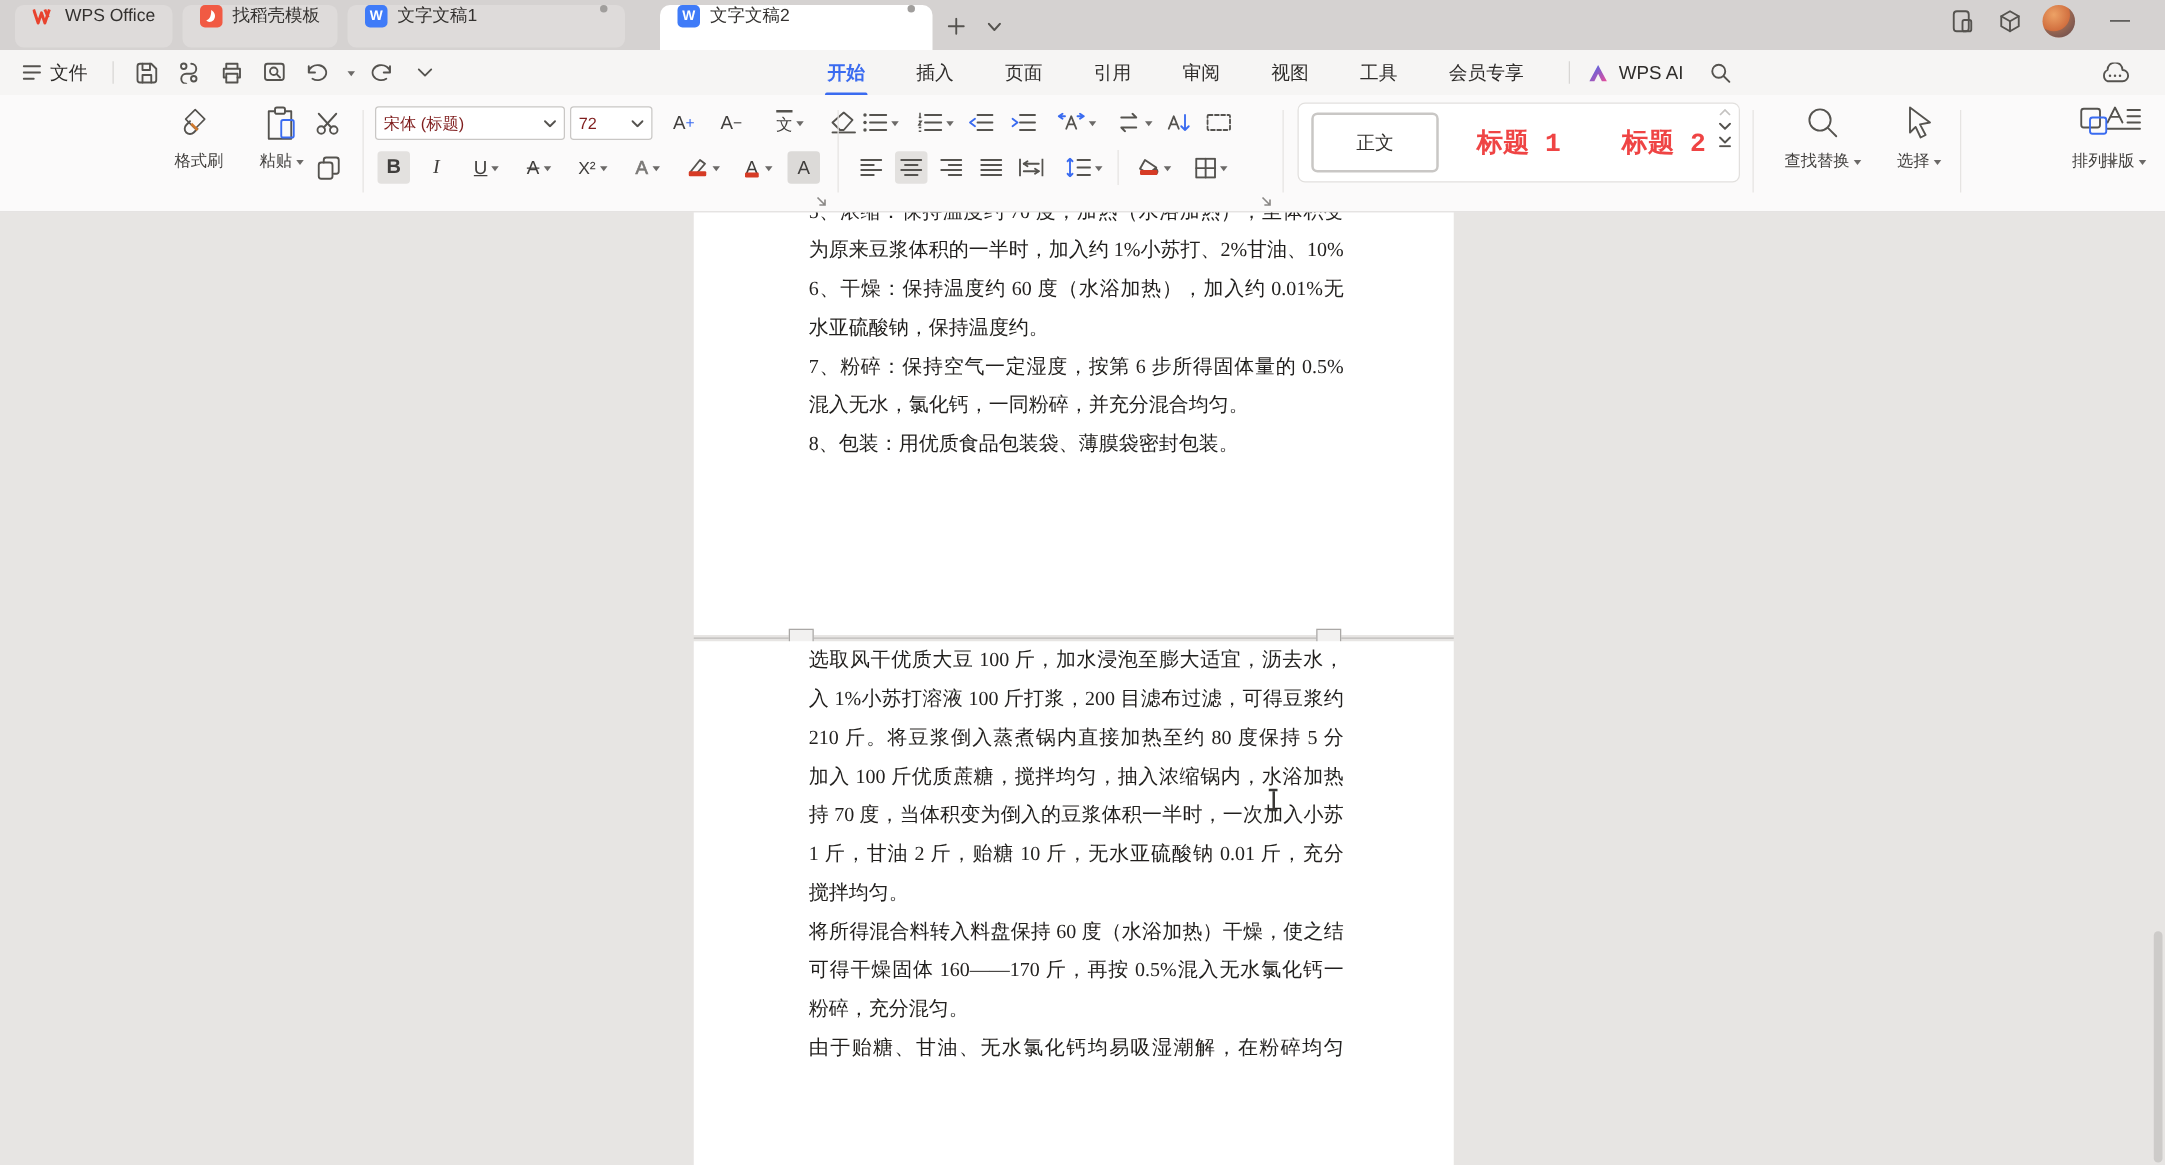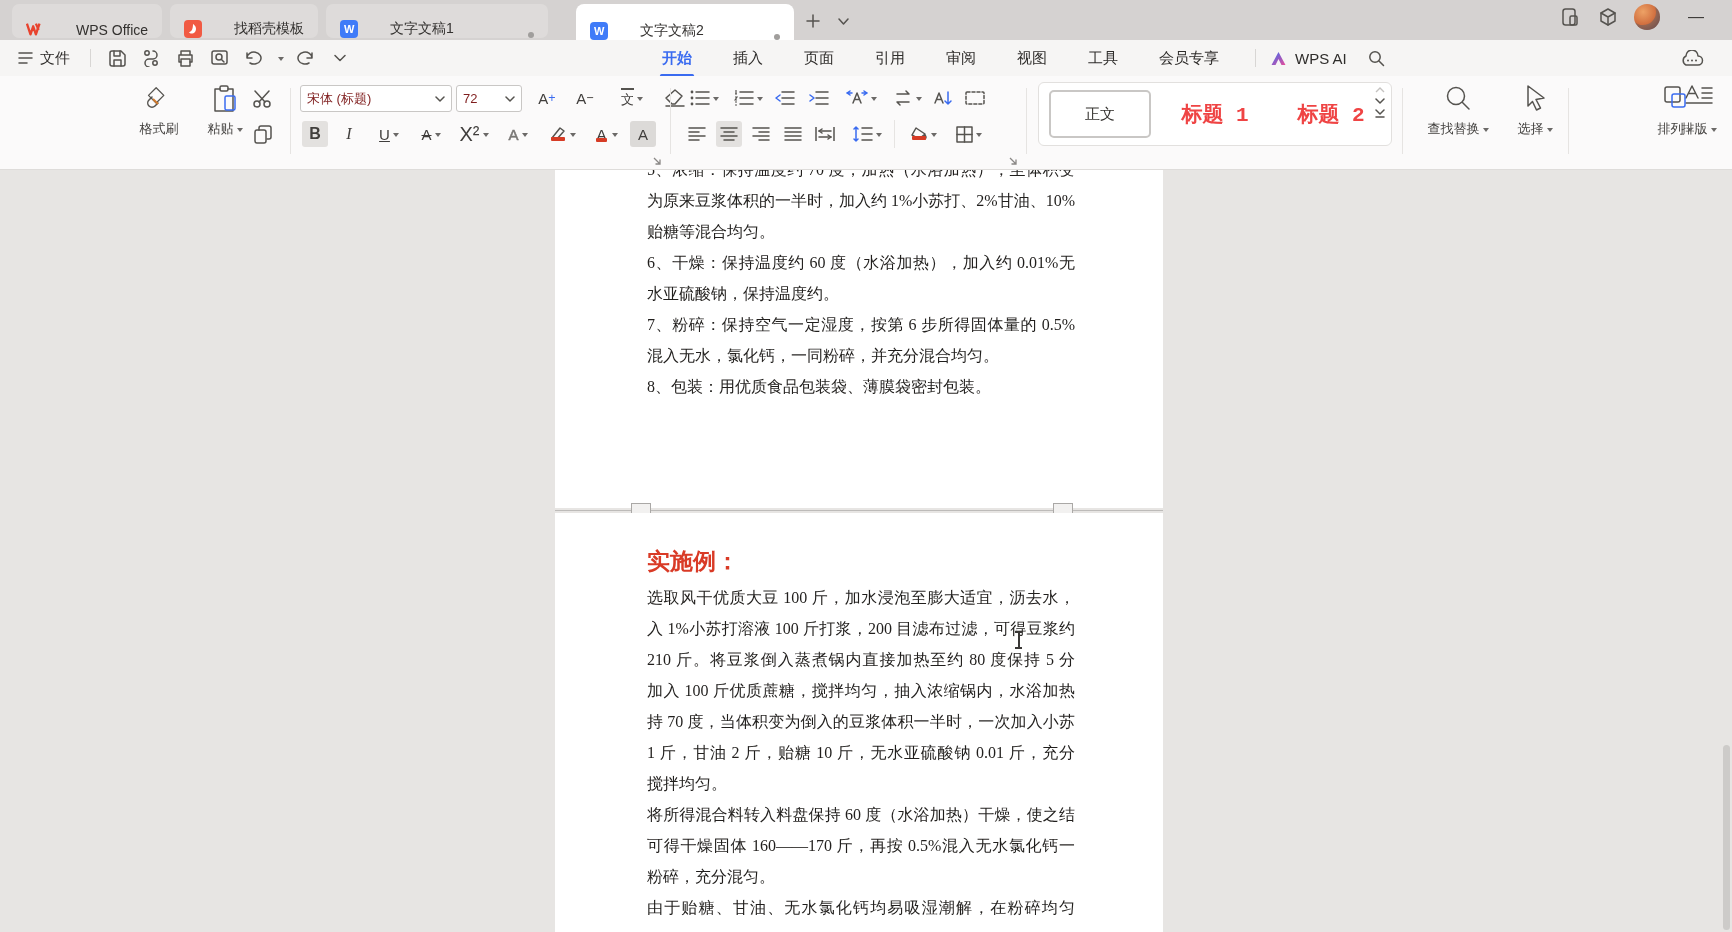--- a/index.html
+++ b/index.html
@@ -6,22 +6,22 @@
   * { margin:0; padding:0; box-sizing:border-box; }
   html,body { width:1732px; height:932px; overflow:hidden;
     font-family:"Liberation Sans","DejaVu Sans",sans-serif; }
   .app { position:relative; width:1732px; height:932px; background:#e7e5e3; }
 
   
   .titlebar { position:absolute; top:0; left:0; width:100%; height:40px;
     background:#d5d2d1; display:flex; align-items:flex-end; }
   .tabs { display:flex; align-items:flex-end; padding-left:8px; }
   .tab { height:34px; margin:0 4px 2px 4px; border-radius:7px; background:#dedbda;
-    display:flex; align-items:flex-end; padding:0 14px; font-size:14px; color:#33312f;
-    position:relative; white-space:nowrap;gap:24px; }
+    display:flex; align-items:flex-start; padding:0 14px; font-size:14px; color:#33312f;
+    position:relative; white-space:nowrap; }
   .tab.active { background:#ffffff; height:36px; margin-bottom:0;
     border-radius:8px 8px 0 0; }
   .tab .ticon { width:18px; height:18px; border-radius:4px; margin-right:8px;
     display:flex; align-items:center; justify-content:center; flex:0 0 auto; }
   .tab .dot { width:6px; height:6px; border-radius:50%; background:#a09e9c; margin-left:46px; }
   .tab3 { width:222px; } .tab4 { width:218px; margin-left:24px; }
   .tab3 .dot { margin-left:auto; } .tab4 .dot { margin-left:auto; }
   .wicon { background:#3f7bf8; color:#fff; font-size:11px; font-weight:bold; }
   .docker-icon { background:#f15a43; border-radius:50%; }
   .newtab-btn,.tablist-btn { width:26px; height:26px; margin:0 2px 6px 2px; display:flex;
@@ -66,21 +66,21 @@
     justify-content:center; border-radius:3px; font-size:15px; color:#403e3c; }
   .tbtn.on { background:#e3e1df; }
   .row1 { top:9px; } .row2 { top:45px; }
   .glyph-b { font-weight:bold; font-size:16px; }
   .glyph-i { font-style:italic; font-family:"Liberation Serif",serif; font-size:16px; }
   .u-line { text-decoration:underline; }
   .strike { text-decoration:line-through; }
   .redbar { position:relative; }
   .redbar::after { content:""; position:absolute; left:2px; right:2px; bottom:1px;
     height:4px; background:#d63b25; border-radius:1px; }
-  .supsub { font-size:20px; }
+  .supsub { font-size:14px; }
   .launcher { position:absolute; top:80px; width:11px; height:11px; }
   
   .gallery { position:absolute; left:1038px; top:6px; width:354px; height:64px;
     border:1px solid #e2e0de; border-radius:6px; background:#fff; }
   .style-chip { position:absolute; top:7px; height:48px; display:flex; align-items:center;
     justify-content:center; }
   .chip-normal { left:10px; width:102px; border:2px solid #c9c7c5; border-radius:5px;
     font-size:15px; color:#34322f; background:#fff; }
   .chip-h { font-family:Liberation Mono, monospace; font-size:21px;
     font-weight:600; color:#ef4444; }
@@ -564,36 +564,34 @@
         </span>
     </div>
   </div>
 
   <div class="docarea">
 
     <div class="page page1 p1">
       <div class="textcol">
         <div class="line">5、浓缩：保持温度约 70 度，加热（水浴加热），至体积变</div>
         <div class="line">为原来豆浆体积的一半时，加入约 1%小苏打、2%甘油、10%</div>
-        <div class="line short">贻糖等混合均匀。</div>
         <div class="line">6、干燥：保持温度约 60 度（水浴加热），加入约 0.01%无</div>
         <div class="line short">水亚硫酸钠，保持温度约。</div>
         <div class="line">7、粉碎：保持空气一定湿度，按第 6 步所得固体量的 0.5%</div>
         <div class="line short">混入无水，氯化钙，一同粉碎，并充分混合均匀。</div>
         <div class="line short">8、包装：用优质食品包装袋、薄膜袋密封包装。</div>
       </div>
     </div>
 
     <div class="pagegap-line"></div>
     <div class="gap-handle gh1"></div>
     <div class="gap-handle gh2"></div>
 
     <div class="page page2">
       <div class="textcol">
-        <div class="doc-heading">实施例：</div>
         <div class="line">选取风干优质大豆 100 斤，加水浸泡至膨大适宜，沥去水，加</div>
         <div class="line">入 1%小苏打溶液 100 斤打浆，200 目滤布过滤，可得豆浆约</div>
         <div class="line">210 斤。将豆浆倒入蒸煮锅内直接加热至约 80 度保持 5 分钟，</div>
         <div class="line">加入 100 斤优质蔗糖，搅拌均匀，抽入浓缩锅内，水浴加热保</div>
         <div class="line">持 70 度，当体积变为倒入的豆浆体积一半时，一次加入小苏打</div>
         <div class="line">1 斤，甘油 2 斤，贻糖 10 斤，无水亚硫酸钠 0.01 斤，充分</div>
         <div class="line short">搅拌均匀。</div>
         <div class="line">将所得混合料转入料盘保持 60 度（水浴加热）干燥，使之结块，</div>
         <div class="line">可得干燥固体 160——170 斤，再按 0.5%混入无水氯化钙一同</div>
         <div class="line short">粉碎，充分混匀。</div>

